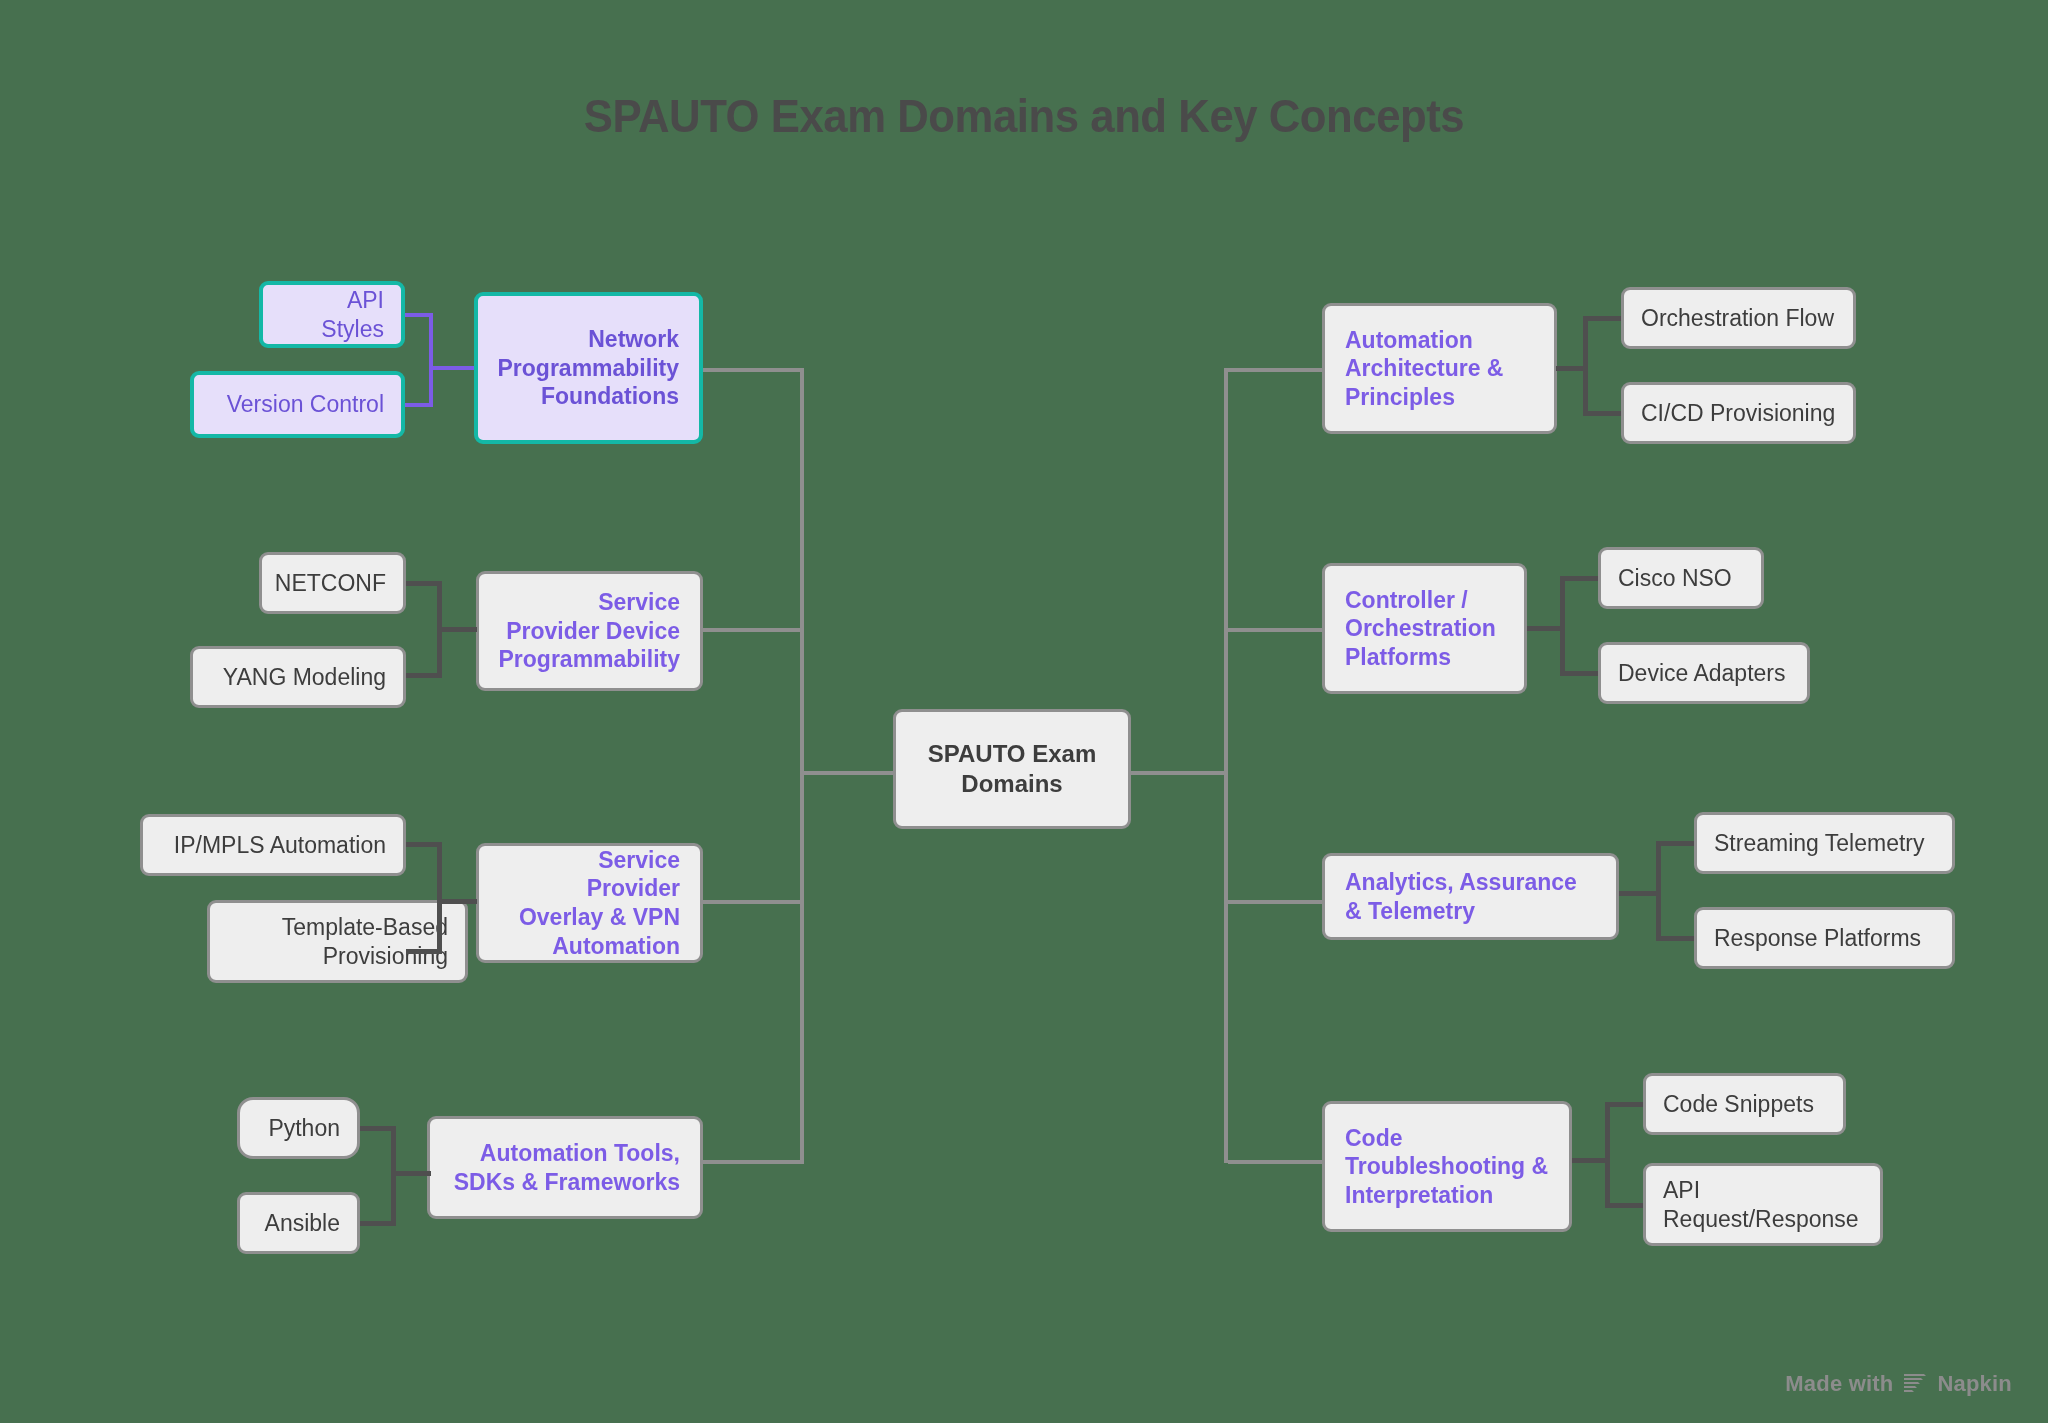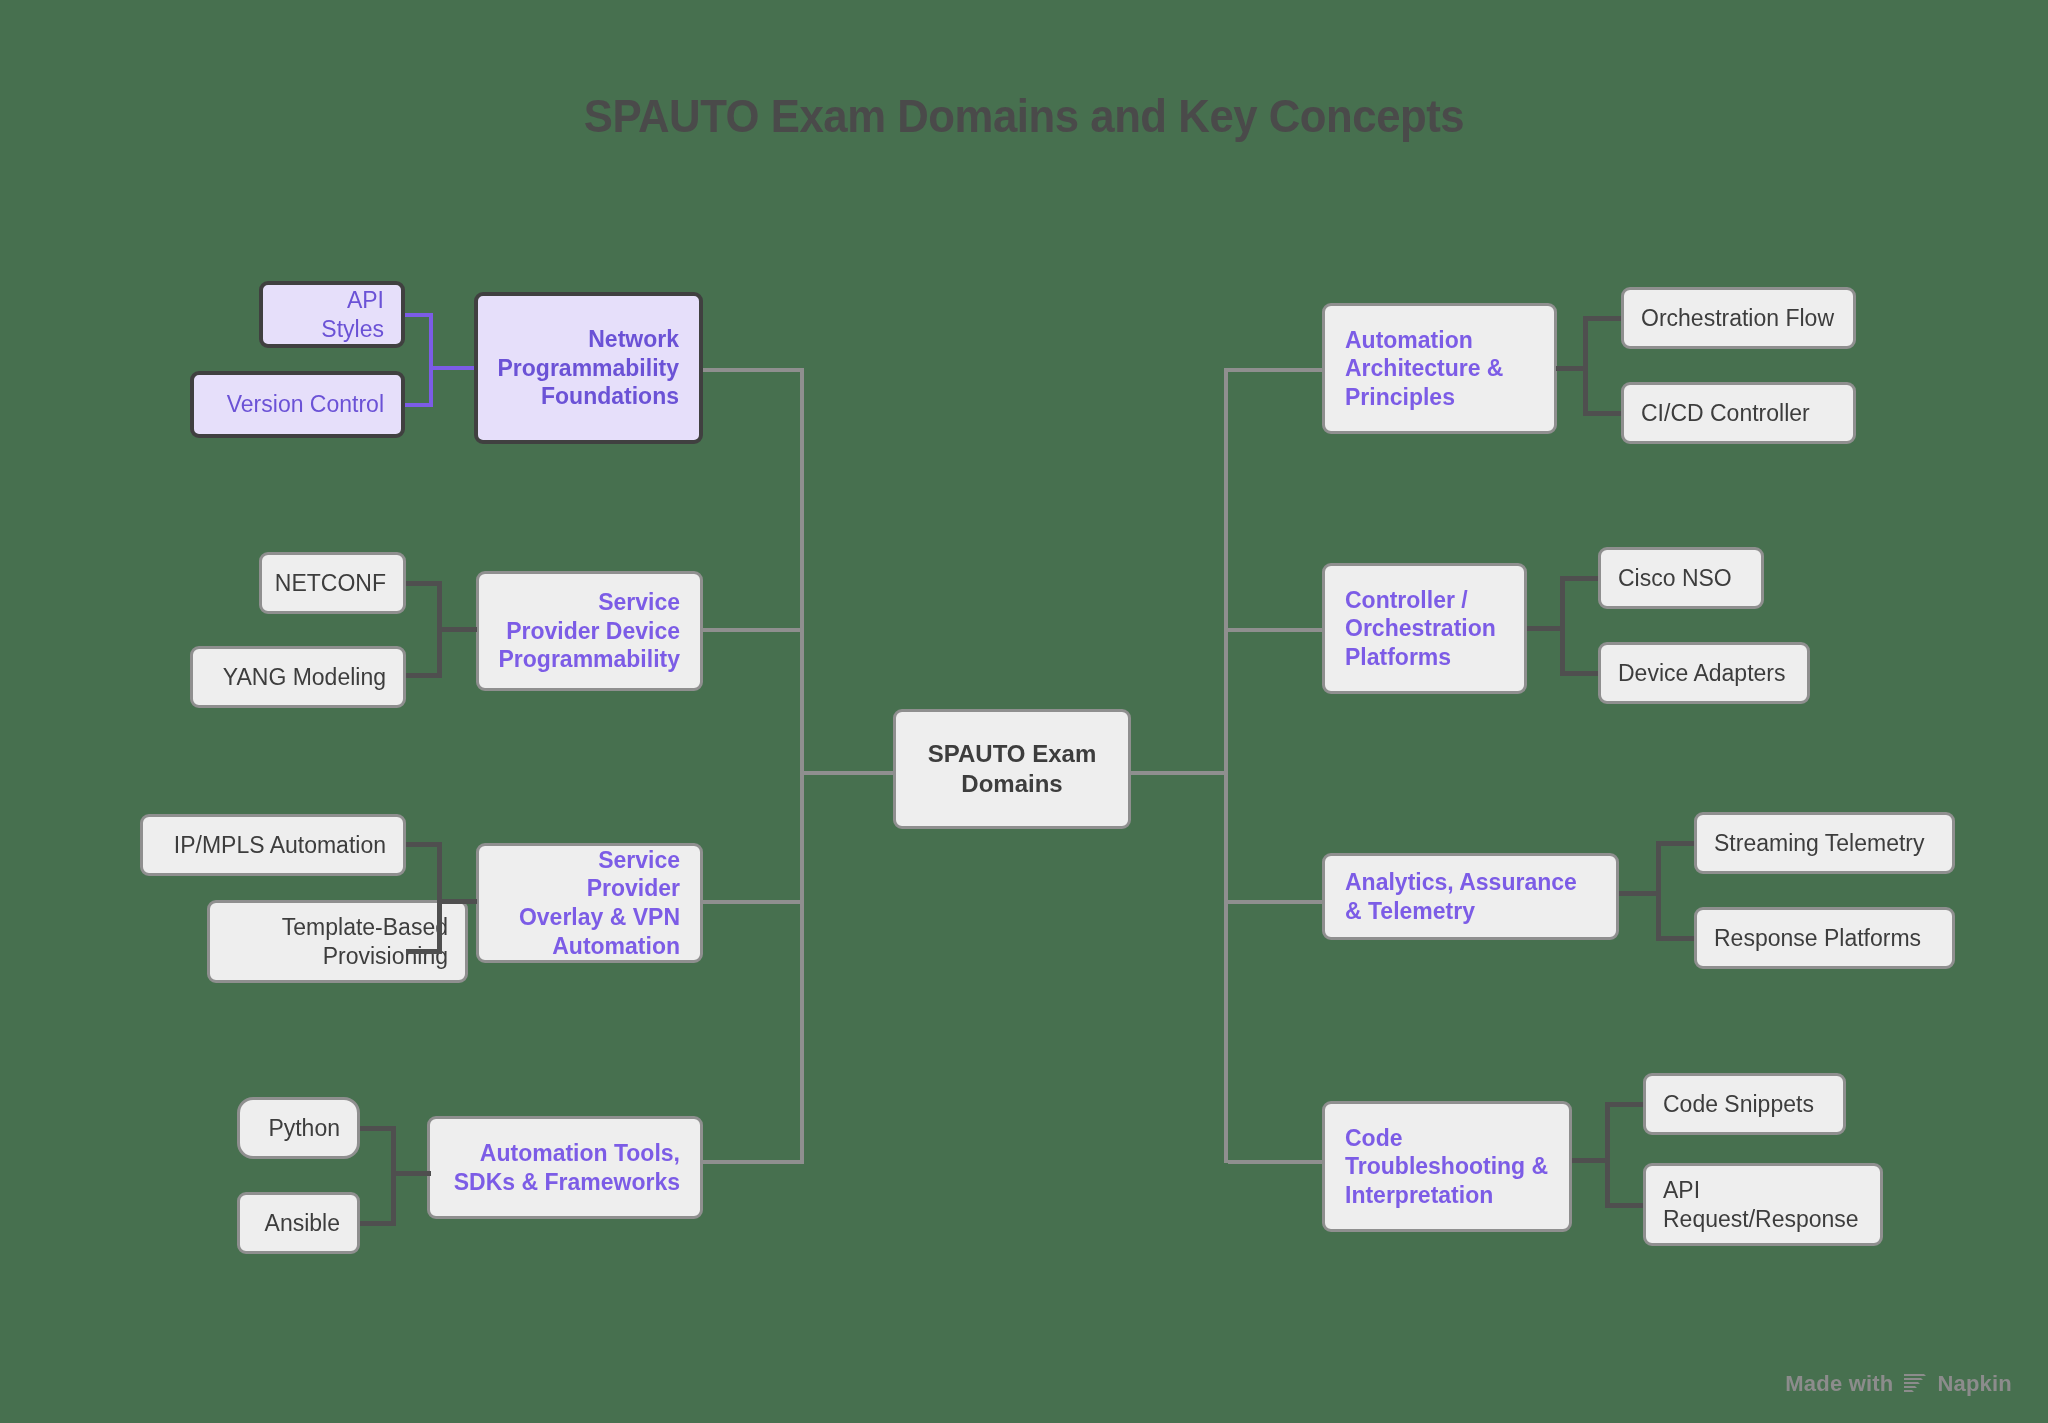--- a/index.html
+++ b/index.html
@@ -43,21 +43,21 @@
 
   
   .gray {
     background: #eeeeee;
     border: 3px solid #8f8f8f;
     color: #3d3d3d;
   }
   
   .purple {
     background: #e6dffa;
-    border: 4px solid #404040;
+    border: 4px solid #14b8a6;
     color: #6b52d6;
   }
 
   .leaf   { font-size: 23px; font-weight: normal; padding: 0 17px; }
   .cat    { font-size: 23px; font-weight: bold;   padding: 0 20px; }
   .center { font-size: 24px; font-weight: bold;   padding: 0 18px; justify-content: center; text-align: center; color:#3d3d3d; }
 
   .alignL { justify-content: flex-start; text-align: left; }
   .alignR { justify-content: flex-end;   text-align: right; }
 
@@ -153,21 +153,21 @@
 
   <div class="line" style="left:1228px; top:368px; width:96px; height:4px;"></div>
   <div class="line" style="left:1228px; top:628px; width:96px; height:4px;"></div>
   <div class="line" style="left:1228px; top:900px; width:96px; height:4px;"></div>
   <div class="line" style="left:1228px; top:1160px; width:96px; height:4px;"></div>
 
   <div class="node gray cat alignL" style="left:1322px; top:303px; width:235px; height:131px;">Automation Architecture &amp; Principles</div>
 
   <div class="node gray leaf alignL" style="left:1621px; top:287px; width:235px; height:62px;">Orchestration Flow</div>
 
-  <div class="node gray leaf alignL" style="left:1621px; top:382px; width:235px; height:62px;">CI/CD Controller</div>
+  <div class="node gray leaf alignL" style="left:1621px; top:382px; width:235px; height:62px;">CI/CD Provisioning</div>
 
   <div class="line dark" style="left:1583px; top:316px; width:38px; height:5px;"></div>
   <div class="line dark" style="left:1583px; top:411px; width:38px; height:5px;"></div>
   <div class="line dark" style="left:1583px; top:316px; width:5px; height:100px;"></div>
   <div class="line dark" style="left:1556px; top:366px; width:32px; height:5px;"></div>
 
   <div class="node gray cat alignL" style="left:1322px; top:563px; width:205px; height:131px;">Controller / Orchestration Platforms</div>
 
   <div class="node gray leaf alignL" style="left:1598px; top:547px; width:166px; height:62px;">Cisco NSO</div>
 

